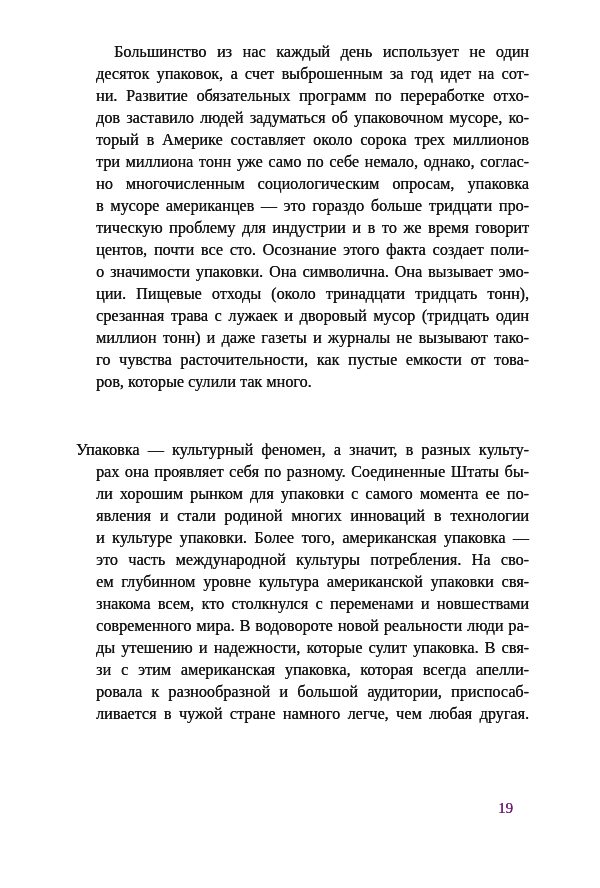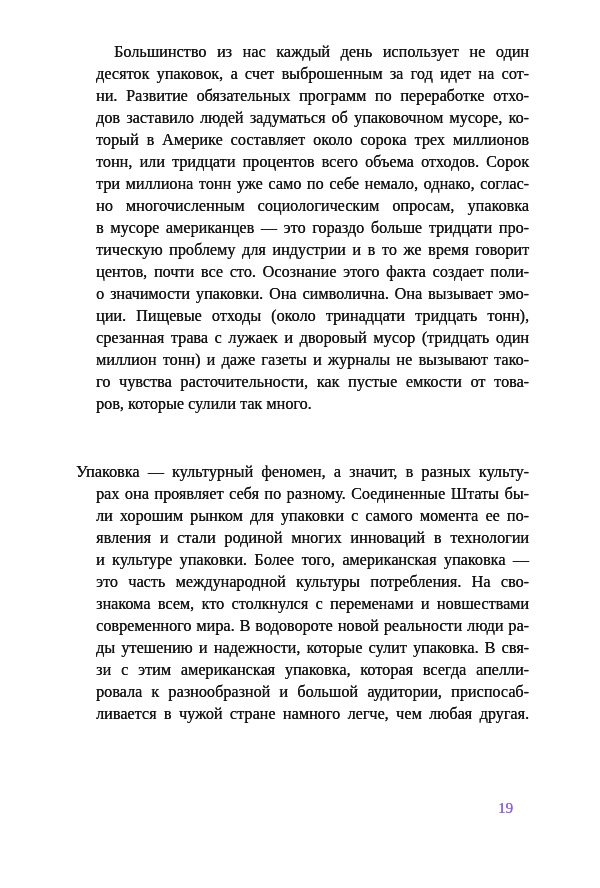--- a/index.html
+++ b/index.html
@@ -41,54 +41,54 @@
   .line.no-stretch { text-align-last: left; }
   .page-number {
     position: absolute;
     left: 498px;
     top: 799px;
     width: 30px;
     font-size: 15px;
     line-height: 18px;
     text-align: left;
     text-shadow: 0.2px 0 0 currentColor;
-    color: #8b5cf6;
+    color: #701a75;
   }
 </style>
 </head>
 <body>
 
 <div class="page">
   <div class="text-block">
       <div class="para">
         <div class="line indent">Большинство из нас каждый день использует не один</div>
         <div class="line">десяток упаковок, а счет выброшенным за год идет на сот-</div>
         <div class="line">ни. Развитие обязательных программ по переработке отхо-</div>
         <div class="line">дов заставило людей задуматься об упаковочном мусоре, ко-</div>
         <div class="line">торый в Америке составляет около сорока трех миллионов</div>
-        <div class="line">тонн, или тридцати процентов всего объема отходов. Сорок</div>
         <div class="line">три миллиона тонн уже само по себе немало, однако, соглас-</div>
         <div class="line">но многочисленным социологическим опросам, упаковка</div>
         <div class="line">в мусоре американцев — это гораздо больше тридцати про-</div>
         <div class="line">тическую проблему для индустрии и в то же время говорит</div>
         <div class="line">центов, почти все сто. Осознание этого факта создает поли-</div>
         <div class="line">о значимости упаковки. Она символична. Она вызывает эмо-</div>
         <div class="line">ции. Пищевые отходы (около тринадцати тридцать тонн),</div>
         <div class="line">срезанная трава с лужаек и дворовый мусор (тридцать один</div>
         <div class="line">миллион тонн) и даже газеты и журналы не вызывают тако-</div>
         <div class="line">го чувства расточительности, как пустые емкости от това-</div>
         <div class="line no-stretch">ров, которые сулили так много.</div>
       </div>
       <div class="para">
         <div class="line outdent">Упаковка — культурный феномен, а значит, в разных культу-</div>
         <div class="line">рах она проявляет себя по разному. Соединенные Штаты бы-</div>
         <div class="line">ли хорошим рынком для упаковки с самого момента ее по-</div>
         <div class="line">явления и стали родиной многих инноваций в технологии</div>
         <div class="line">и культуре упаковки. Более того, американская упаковка —</div>
         <div class="line">это часть международной культуры потребления. На сво-</div>
+        <div class="line">ем глубинном уровне культура американской упаковки свя-</div>
         <div class="line">знакома всем, кто столкнулся с переменами и новшествами</div>
         <div class="line">современного мира. В водовороте новой реальности люди ра-</div>
         <div class="line">ды утешению и надежности, которые сулит упаковка. В свя-</div>
         <div class="line">зи с этим американская упаковка, которая всегда апелли-</div>
         <div class="line">ровала к разнообразной и большой аудитории, приспосаб-</div>
         <div class="line">ливается в чужой стране намного легче, чем любая другая.</div>
       </div>
     </div>
   <div class="page-number">19</div>
 </div>

